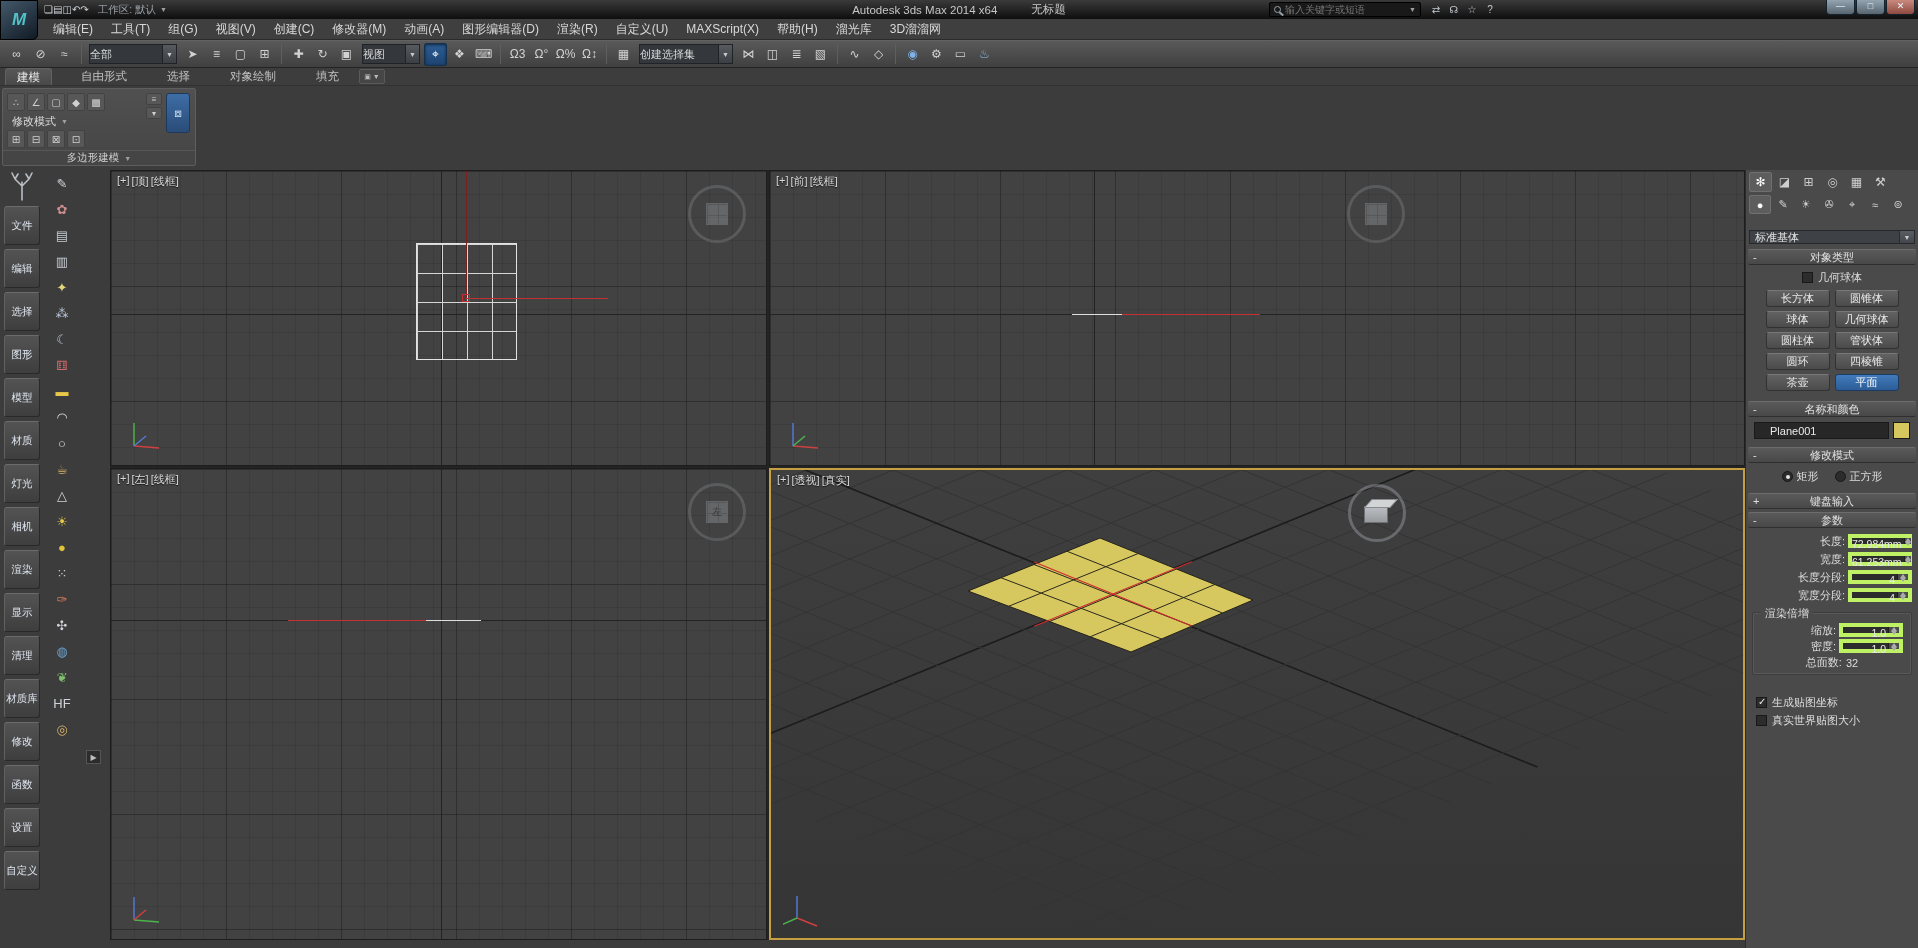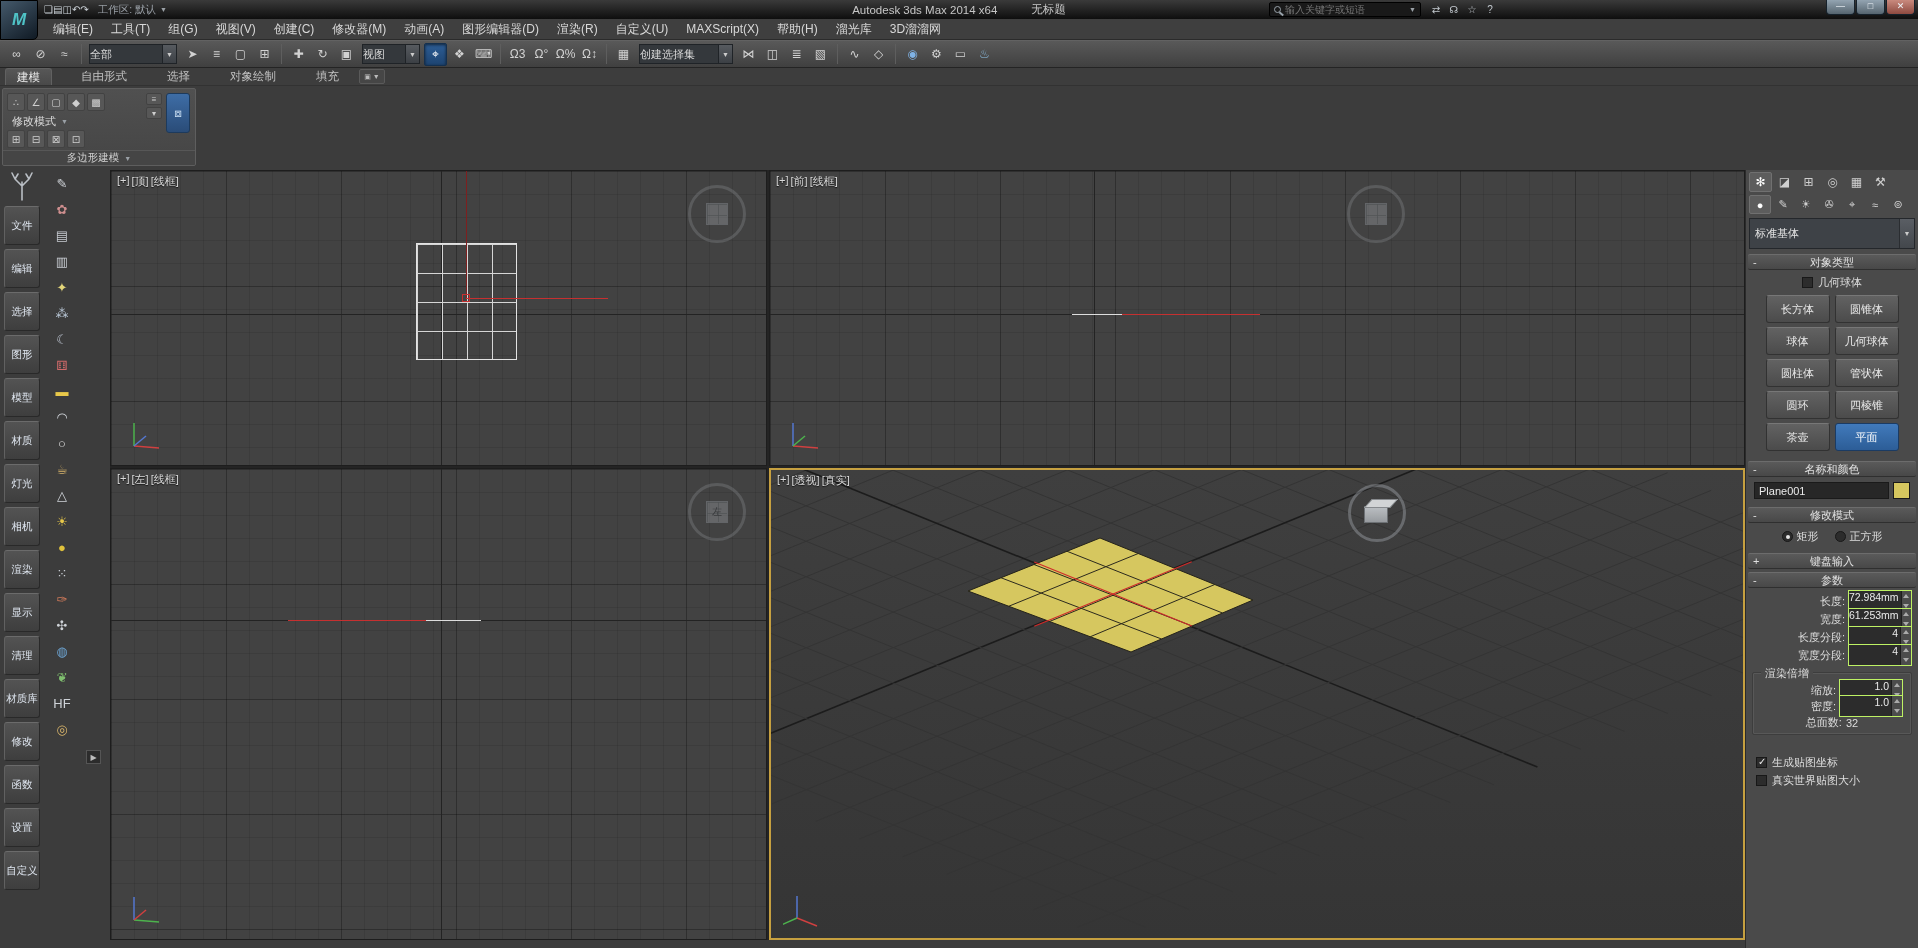--- a/index.html
+++ b/index.html
@@ -101,43 +101,43 @@
   #persp-svg{position:absolute;inset:0;}
 
   
   .command-panel{position:absolute;left:1745px;top:84px;width:173px;height:778px;background:#4a4a4a;border-left:1px solid #2b2b2b;}
   .cp-tabs{display:flex;gap:1px;padding:2px 3px 0;}
   .cp-tab{width:23px;height:20px;display:flex;align-items:center;justify-content:center;font-size:12px;color:#cfcfcf;border:1px solid transparent;border-radius:2px;}
   .cp-tab.active{background:#5d5d5d;border-color:#707070;color:#fff;}
   .cp-cats{display:flex;gap:1px;padding:3px 3px 1px;}
   .cp-cat{width:22px;height:19px;display:flex;align-items:center;justify-content:center;font-size:11px;color:#cfcfcf;border:1px solid transparent;border-radius:2px;}
   .cp-cat.active{background:#5d5d5d;border-color:#707070;color:#fff;}
-  .cp-dd{margin:3px 3px 5px;height:31px;background:#3e4247;border:1px solid #24272b;display:flex;align-items:center;}
+  .cp-dd{margin:15px 3px 5px;height:14px;background:#3e4247;border:1px solid #24272b;display:flex;align-items:center;}
   .cp-dd .val{flex:1;padding-left:5px;font-size:11px;color:#e4e4e4;}
   .cp-dd .arr{width:15px;height:100%;background:linear-gradient(#5a5e64,#43474c);border-left:1px solid #2a2d31;display:flex;align-items:center;justify-content:center;font-size:7px;color:#ccc;}
   .roll{height:16px;margin:3px 2px 0;background:linear-gradient(#5a5a5a,#484848);border-top:1px solid #6c6c6c;border-bottom:1px solid #2f2f2f;display:flex;align-items:center;position:relative;border-radius:2px;}
   .roll .min{position:absolute;left:5px;font-size:11px;color:#e0e0e0;}
   .roll .ttl{flex:1;text-align:center;font-size:11px;color:#e2e2e2;}
   .ot-auto{display:flex;align-items:center;justify-content:center;gap:5px;height:16px;margin-top:4px;font-size:11px;color:#ddd;}
   .cbox{width:11px;height:11px;background:#2c2c2c;border:1px solid #181818;position:relative;flex:none;}
   .checked .cbox::after{content:"✓";position:absolute;left:1px;top:-2px;font-size:10px;color:#eaeaea;}
   .ot-grid{display:grid;grid-template-columns:64px 64px;gap:4px 5px;justify-content:center;padding:5px 0 7px;}
-  .ot-btn{height:28px;background:linear-gradient(#626262,#4b4b4b);border:1px solid #323232;border-top-color:#777;border-radius:3px;font-size:11px;color:#e9e9e9;display:flex;align-items:center;justify-content:center;}
+  .ot-btn{height:17px;background:linear-gradient(#626262,#4b4b4b);border:1px solid #323232;border-top-color:#777;border-radius:3px;font-size:11px;color:#e9e9e9;display:flex;align-items:center;justify-content:center;}
   .ot-btn.active{background:linear-gradient(#417abb,#2c5d97);border-color:#1b3b63;color:#fff;}
   .nc-row{display:flex;gap:4px;padding:5px 8px;align-items:center;}
-  .nc-input{flex:1;height:17px;background:#272727;border:1px solid #1a1a1a;color:#eaeaea;font-size:11px;padding:0 4px;font-family:inherit;min-width:0;}
+  .nc-input{flex:1;height:17px;background:#272727;border:1px solid #1a1a1a;color:#eaeaea;font-size:11px;padding:0 15px;font-family:inherit;min-width:0;}
   .swatch{width:17px;height:17px;border:1px solid #191919;flex:none;}
   .cm-row{display:flex;justify-content:center;gap:16px;padding:6px 0;}
   .radio{display:flex;align-items:center;gap:4px;font-size:11px;color:#ddd;}
   .rdot{width:11px;height:11px;border-radius:50%;background:#2c2c2c;border:1px solid #181818;position:relative;flex:none;}
   .selected .rdot::after{content:"";position:absolute;left:3px;top:3px;width:4px;height:4px;border-radius:50%;background:#e6e6e6;}
   .prows{padding-top:5px;display:flex;flex-direction:column;gap:2px;}
   .prow{display:flex;justify-content:flex-end;align-items:center;height:16px;padding-right:6px;gap:3px;}
   .plabel{font-size:11px;color:#dcdcdc;}
-  .pfield{width:64px;height:22px;background:#2c2c2c;border:1px solid #bef264;display:flex;}
+  .pfield{width:64px;height:14px;background:#2c2c2c;border:4px solid #bef264;display:flex;}
   .pval{flex:1;font-size:10.5px;color:#eaeaea;text-align:right;padding-right:2px;line-height:12px;}
   .spin{width:11px;display:flex;flex-direction:column;background:#4c4c4c;border-left:1px solid #1d1d1d;}
   .spin i{flex:1;display:flex;align-items:center;justify-content:center;}
   .spin i::before{content:"";border-left:3px solid transparent;border-right:3px solid transparent;}
   .spin .up::before{border-bottom:4px solid #aaa;}
   .spin .dn::before{border-top:4px solid #aaa;}
   .rm-group{margin:9px 6px 0;border:1px solid #3d3d3d;box-shadow:inset 0 0 0 1px #585858;padding:9px 2px 3px;position:relative;border-radius:2px;}
   .rm-title{position:absolute;top:-7px;left:8px;background:#4a4a4a;padding:0 4px;font-size:11px;color:#ddd;}
   .faces{display:flex;justify-content:center;align-items:center;gap:4px;height:17px;font-size:11px;color:#ddd;}
   .chk-rows{padding:20px 10px 0;display:flex;flex-direction:column;gap:4px;}

